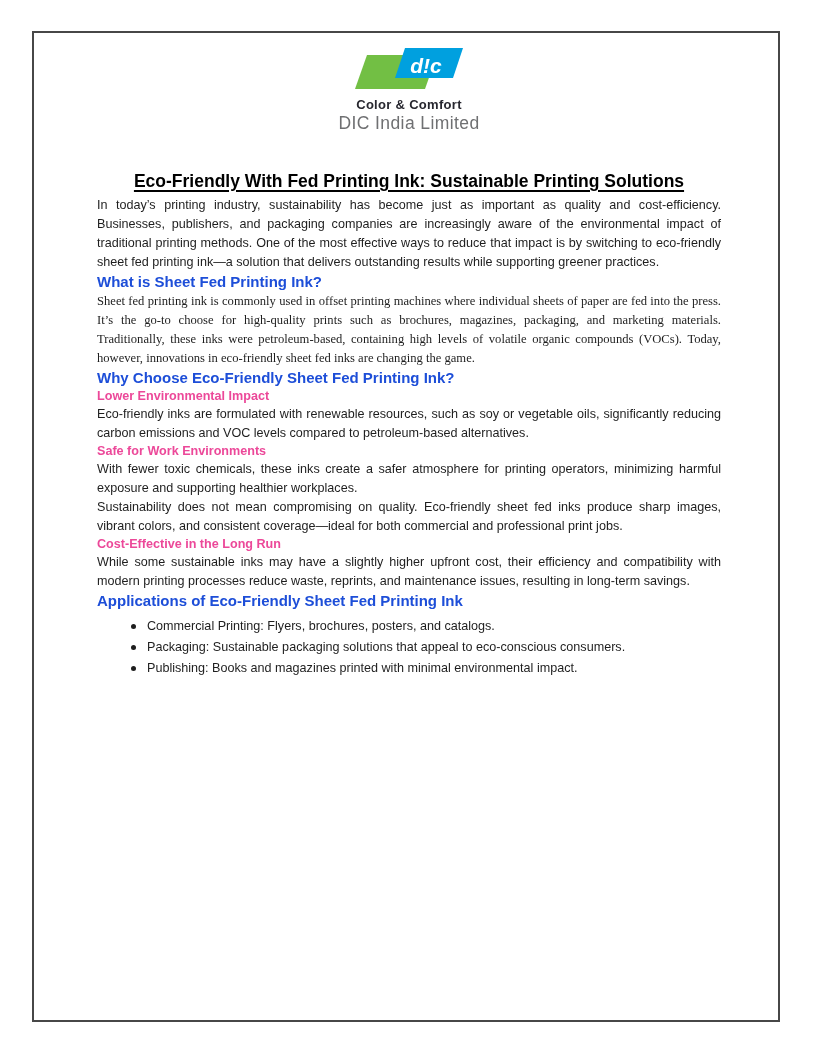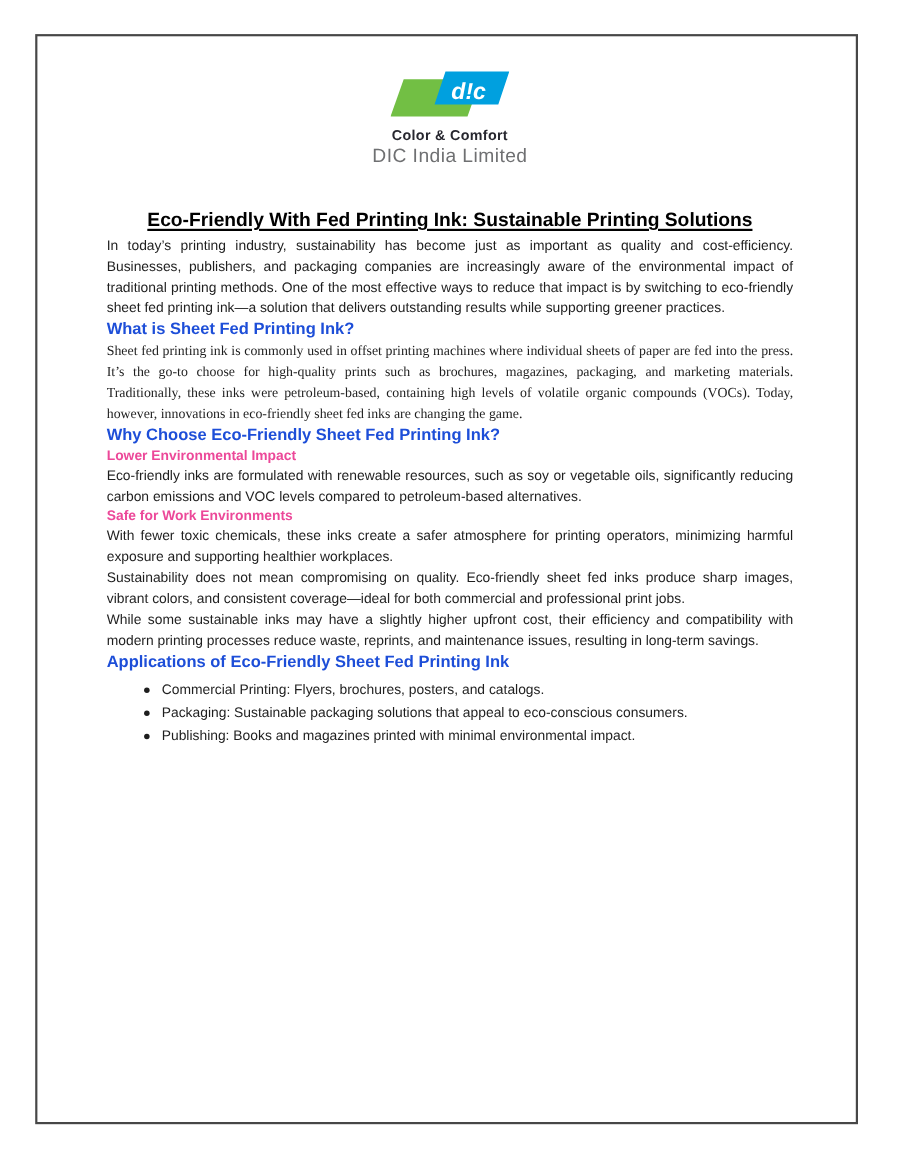--- a/index.html
+++ b/index.html
@@ -20,21 +20,21 @@
     left: 32px;
     top: 31px;
     width: 748px;
     height: 991px;
     border: 2px solid #474747;
     box-sizing: border-box;
   }
   .content {
     position: absolute;
     left: 97px;
-    top: 60px;
+    top: 43px;
     width: 624px;
     color: #1f1f1f;
   }
   
   .logo-block {
     text-align: center;
     margin-top: 2px;
   }
   .logo-mark {
     display: inline-block;
@@ -148,20 +148,21 @@
     <h2 class="section-heading mt-h2b">Why Choose Eco-Friendly Sheet Fed Printing Ink?</h2>
 
     <h3 class="sub-heading mt-h3-first">Lower Environmental Impact</h3>
     <p class="body-text mt-p-sub">Eco-friendly inks are formulated with renewable resources, such as soy or vegetable oils, significantly reducing carbon emissions and VOC levels compared to petroleum-based alternatives.</p>
 
     <h3 class="sub-heading mt-h3">Safe for Work Environments</h3>
     <p class="body-text mt-p-sub">With fewer toxic chemicals, these inks create a safer atmosphere for printing operators, minimizing harmful exposure and supporting healthier workplaces.</p>
 
     <p class="body-text mt-p-sub">Sustainability does not mean compromising on quality. Eco-friendly sheet fed inks produce sharp images, vibrant colors, and consistent coverage—ideal for both commercial and professional print jobs.</p>
 
+    <h3 class="sub-heading mt-h3">Cost-Effective in the Long Run</h3>
     <p class="body-text mt-p-sub">While some sustainable inks may have a slightly higher upfront cost, their efficiency and compatibility with modern printing processes reduce waste, reprints, and maintenance issues, resulting in long-term savings.</p>
 
     <h2 class="section-heading mt-h2c">Applications of Eco-Friendly Sheet Fed Printing Ink</h2>
     <ul class="apps-list">
       <li>
         <span class="bullet-dot"></span>
         <span>Commercial Printing: Flyers, brochures, posters, and catalogs.</span>
       </li>
       <li>
         <span class="bullet-dot"></span>

